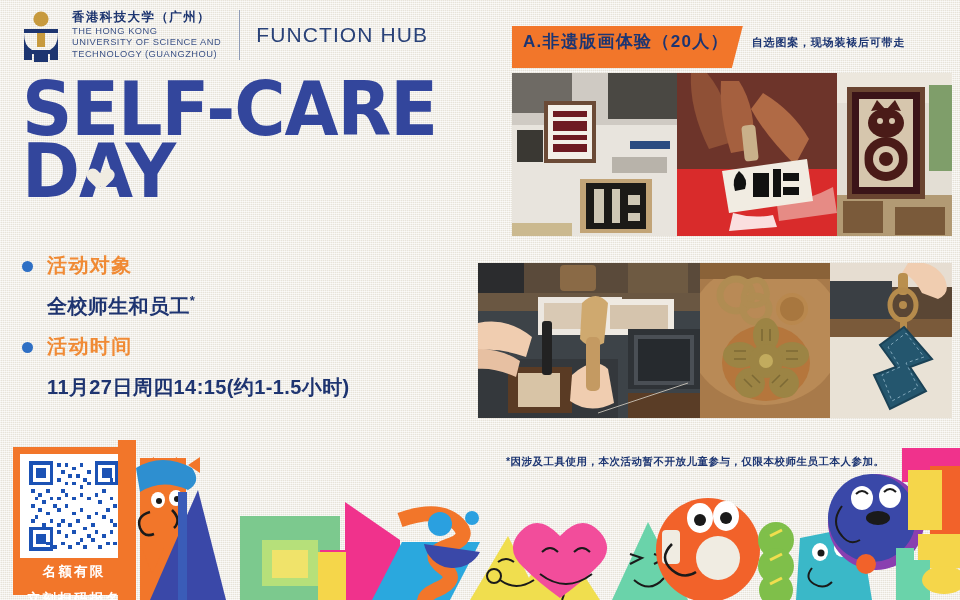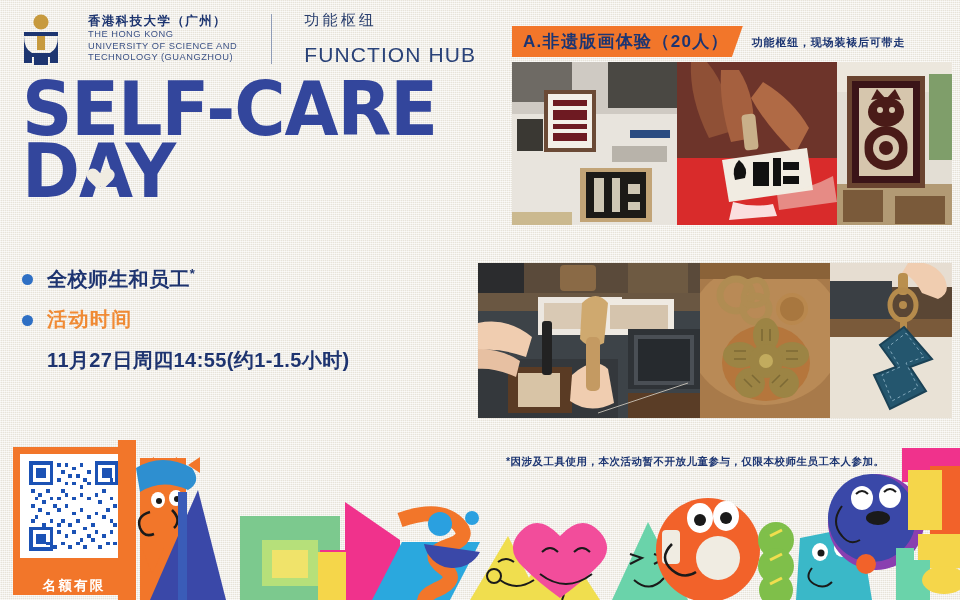--- a/index.html
+++ b/index.html
@@ -13,21 +13,21 @@
   .poster {
     position: absolute;
     inset: 0;
     background:
       repeating-linear-gradient(0deg, rgba(255,255,255,0.55) 0px, rgba(255,255,255,0.55) 1px, rgba(0,0,0,0.02) 1px, rgba(0,0,0,0.02) 2px),
       repeating-linear-gradient(90deg, rgba(255,255,255,0.45) 0px, rgba(255,255,255,0.45) 1px, rgba(0,0,0,0.025) 1px, rgba(0,0,0,0.025) 2px),
       #f0ece2;
   }
 
   
-  .header { position: absolute; left: 18px; top: 10px; display: flex; align-items: center; gap: 16px; }
+  .header { position: absolute; left: 18px; top: 10px; display: flex; align-items: flex-start; }
   .logo-mark { width: 46px; height: 52px; position: relative; flex: 0 0 auto; }
   .logo-text { margin-left: 8px; }
   .logo-cn {
     font-size: 12.5px; font-weight: bold; color: #1d3570;
     letter-spacing: 1.4px; line-height: 1.25;
   }
   .logo-en {
     font-size: 9.3px; color: #3c5286; line-height: 1.24;
     letter-spacing: 0.5px; font-weight: 400;
   }
@@ -92,38 +92,38 @@
     position: absolute; left: 13px; top: 447px;
     width: 122px; height: 148px;
     background: #f2762a;
     padding: 7px 7px 0 7px;
   }
   .qr-white { background: #ffffff; width: 108px; height: 104px; padding: 5px; }
   .qr-canvas { width: 98px; height: 94px; position: relative; }
   .qr-cap {
     text-align: center; color: #ffffff; font-weight: bold;
     font-size: 13.5px; letter-spacing: 2.2px; line-height: 1.3;
-    margin-top: 19px;
+    margin-top: 5px;
   }
   .qr-arrows { position: absolute; left: 142px; top: 457px; display: flex; gap: 11px; }
   .qr-arrow {
     width: 0; height: 0;
     border-top: 8px solid transparent; border-bottom: 8px solid transparent;
     border-right: 12px solid #f2762a;
   }
 
   
   .section { position: absolute; }
   .sec-a { left: 512px; top: 26px; width: 440px; }
   .sec-b { left: 478px; top: 258px; width: 474px; }
   .sec-head { display: flex; align-items: flex-start; }
   .sec-banner {
     background: #f2762a; color: #1c3572;
     font-size: 17px; font-weight: bold; letter-spacing: 1.3px;
-    padding: 5px 14px 5px 11px;
+    padding: 5px 14px 16px 11px;
     clip-path: polygon(0 0, 100% 0, calc(100% - 11px) 100%, 0 100%);
     line-height: 1.25;
   }
   .sec-sub {
     font-size: 11px; font-weight: bold; color: #1c3572;
     letter-spacing: 0.8px; margin: 9px 0 0 9px; white-space: nowrap;
   }
   .photo-row { display: flex; margin-top: 5px; height: 163px; }
   .photo { position: relative; overflow: hidden; }
   .sec-b .photo-row { height: 155px; }
@@ -155,49 +155,49 @@
       </svg>
     </div>
     <div class="logo-text">
       <div class="logo-cn">香港科技大学（广州）</div>
       <div class="logo-en">THE HONG KONG</div>
       <div class="logo-en">UNIVERSITY OF SCIENCE AND</div>
       <div class="logo-en">TECHNOLOGY (GUANGZHOU)</div>
     </div>
     <div class="hdr-divider"></div>
     <div>
-      <div class="hub-cn">功能枢纽</div>
       <div class="hub-en">FUNCTION HUB</div>
     </div>
   </div>
 
   <div class="title-block">
     <div class="title-line">SELF-CARE</div>
     <div class="title-day-wrap">
       <div class="title-line">DAY</div>
       <div class="heart-cut"></div>
     </div>
   </div>
 
   <div class="info-list">
     <div class="info-item">
       <span class="bullet"></span>
+      <div class="info-label">活动对象</div>
       <div class="info-value"><span>全校师生和员工</span><sup>*</sup></div>
     </div>
     <div class="info-item">
       <span class="bullet"></span>
       <div class="info-label">活动时间</div>
-      <div class="info-value">11月27日周四14:55(约1-1.5小时)</div>
+      <div class="info-value">11月27日周四14:15(约1-1.5小时)</div>
     </div>
   </div>
 
   <div class="section sec-a">
     <div class="sec-head">
       <div class="sec-banner">A.非遗版画体验（20人）</div>
-      <div class="sec-sub">功能枢纽，现场装裱后可带走</div>
+      <div class="sec-sub">自选图案，现场装裱后可带走</div>
     </div>
     <div class="photo-row">
       <div class="photo" style="width:165px">
         <svg width="165" height="163" viewBox="0 0 165 163">
           <rect width="165" height="163" fill="#d9d4cc"></rect>
           <rect x="0" y="0" width="165" height="62" fill="#cfcac3"></rect>
           <rect x="0" y="52" width="165" height="111" fill="#e8e4dd"></rect>
           <rect x="0" y="0" width="60" height="40" fill="#6e6a64"></rect>
           <rect x="96" y="0" width="69" height="46" fill="#4a4843"></rect>
           <rect x="5" y="57" width="26" height="32" fill="#3a3833"></rect>

